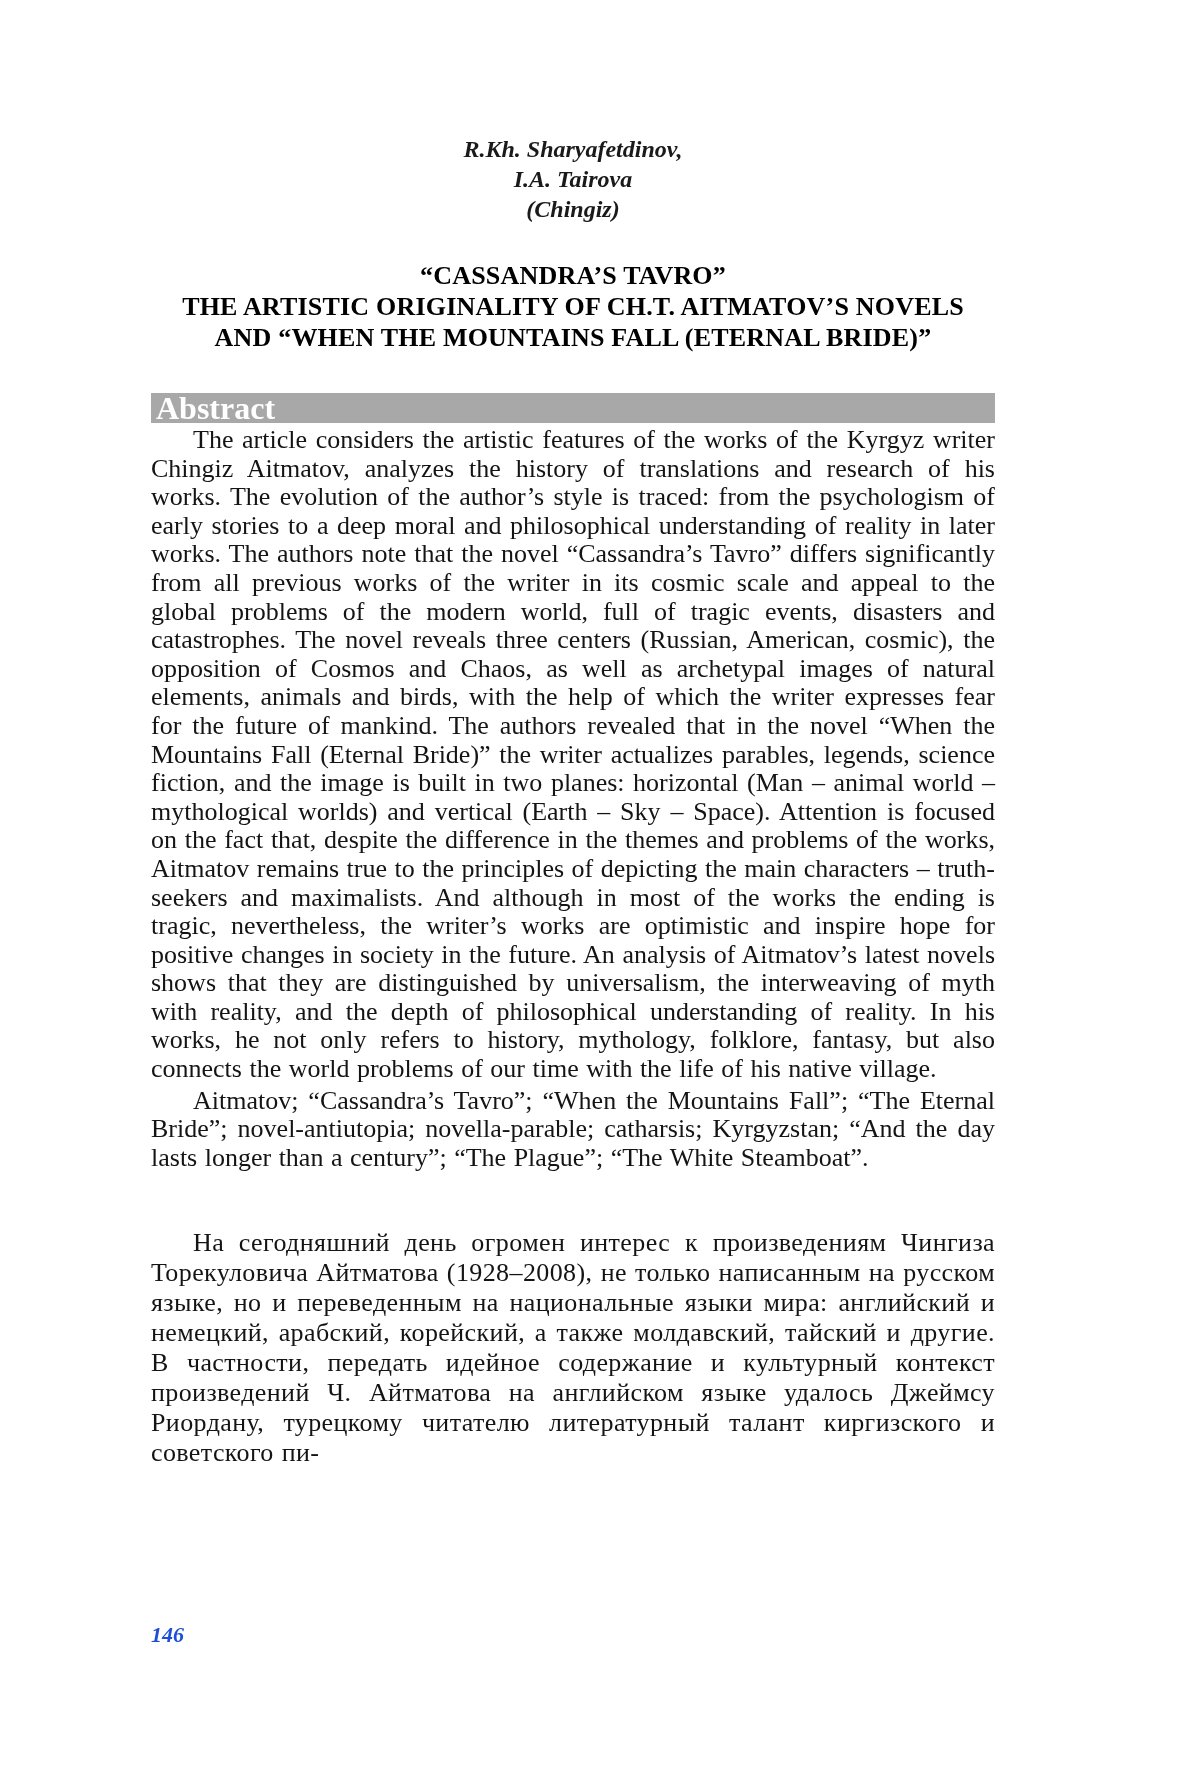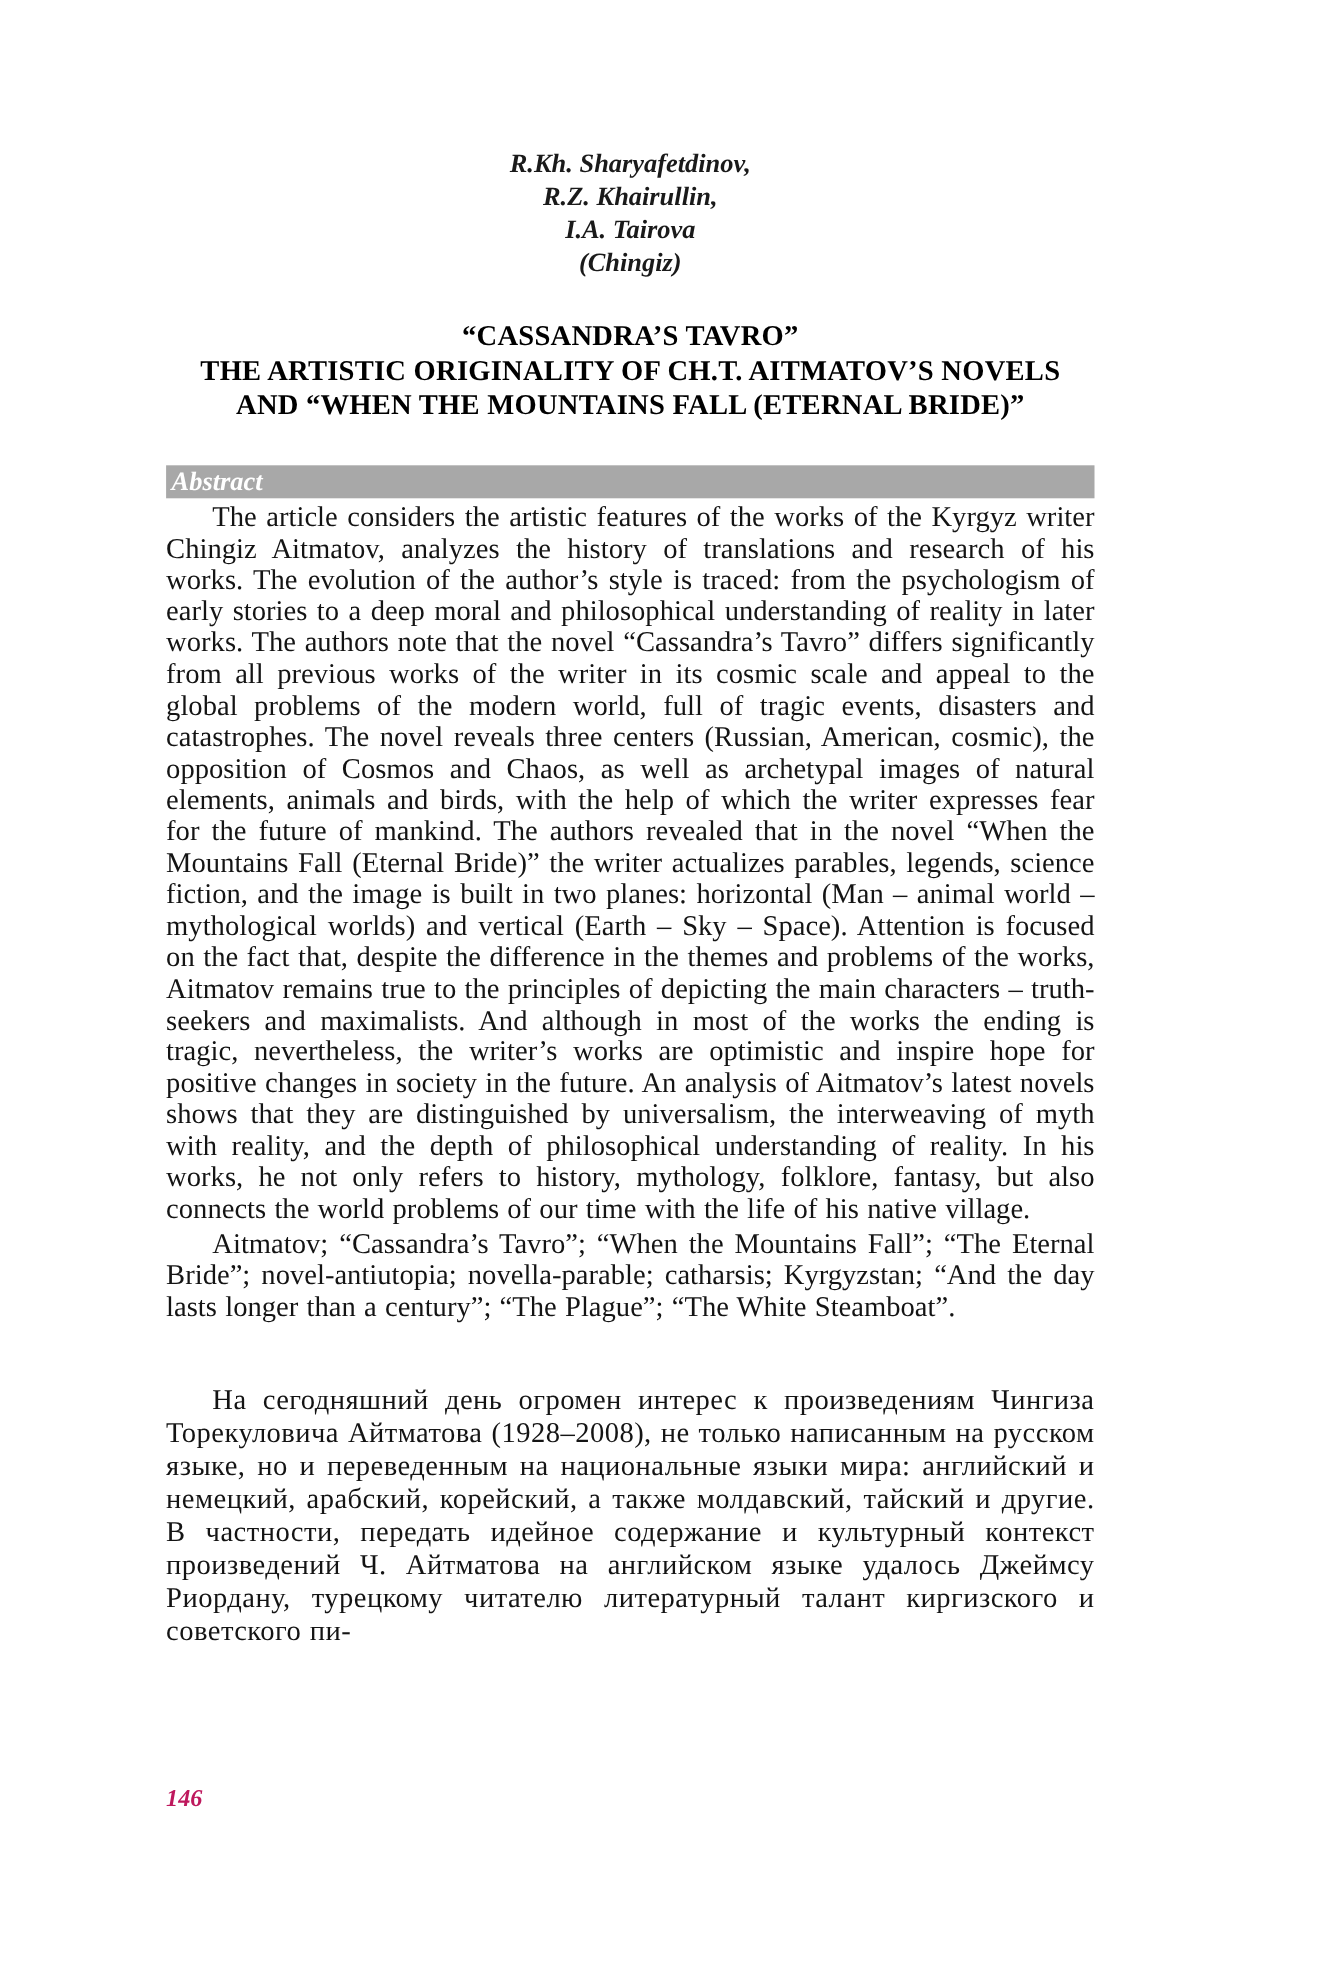--- a/index.html
+++ b/index.html
@@ -34,26 +34,25 @@
     font-weight:bold;
     font-size:26px;
     line-height:31px;
     letter-spacing:0.2px;
     color:#000000;
   }
   .section-bar {
     background:var(--heading_bar_bg, #a8a8a8);
     color:var(--heading_bar_text, #ffffff);
     font-weight:bold;
-    font-size:24px;
+    font-size:32px;
     line-height:30px;
     height:30px;
     padding-left:5px;
     width:100%;
-    font-style:italic;
   }
   .bar-abstract { margin-top:40px; }
   .bar-keywords { margin-top:4px; }
   .body-text {
     margin-top:3px;
     font-size:26px;
     line-height:28.6px;
     text-align:justify;
     text-indent:42px;
     word-spacing:1px;
@@ -64,32 +63,31 @@
     line-height:30px;
     letter-spacing:0.4px;
   }
   .page-number {
     position:absolute;
     left:108px;
     top:1622px;
     font-style:italic;
     font-weight:bold;
     font-size:22px;
-    color:#be185d;
+    color:#1d4ed8;
   }
 </style>
 </head>
 <body>
 
 <div class="page">
   <div class="content">
 
     <div class="authors">
       <div>R.Kh. Sharyafetdinov,</div>
-      <div>R.Z. Khairullin,</div>
       <div>I.A. Tairova</div>
       <div>(Chingiz)</div>
     </div>
 
     <h1 class="title">
       <div>“CASSANDRA’S TAVRO”</div>
       <div>THE ARTISTIC ORIGINALITY OF CH.T. AITMATOV’S NOVELS</div>
       <div>AND “WHEN THE MOUNTAINS FALL (ETERNAL BRIDE)”</div>
     </h1>
 

